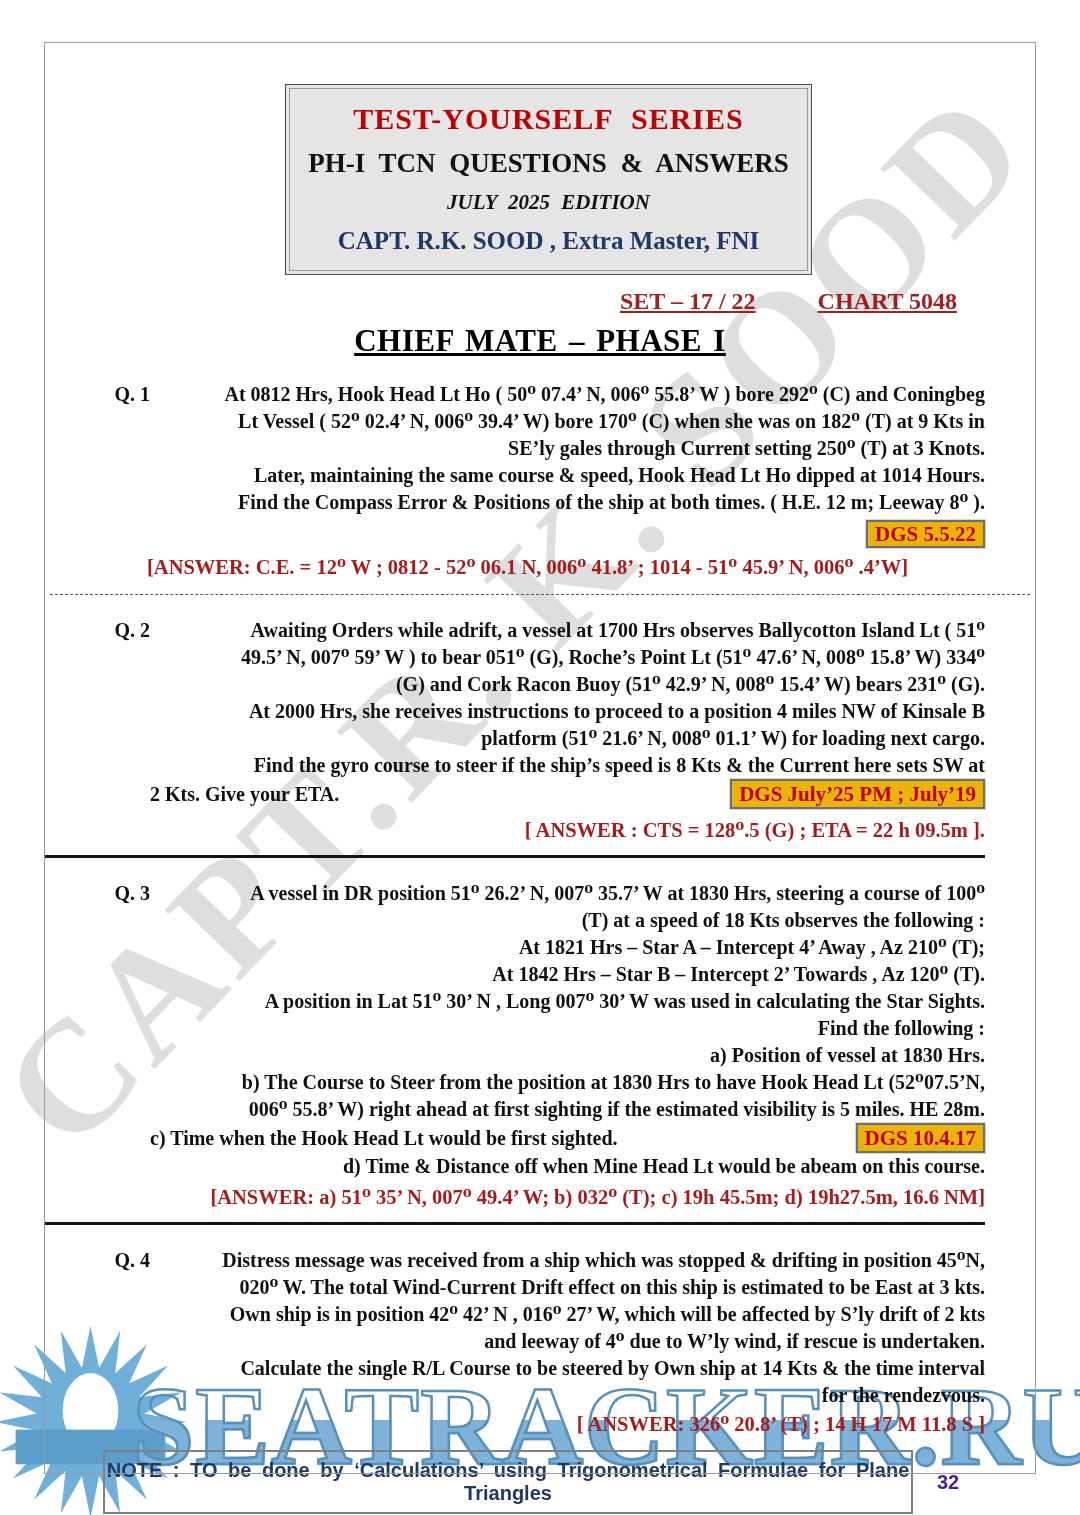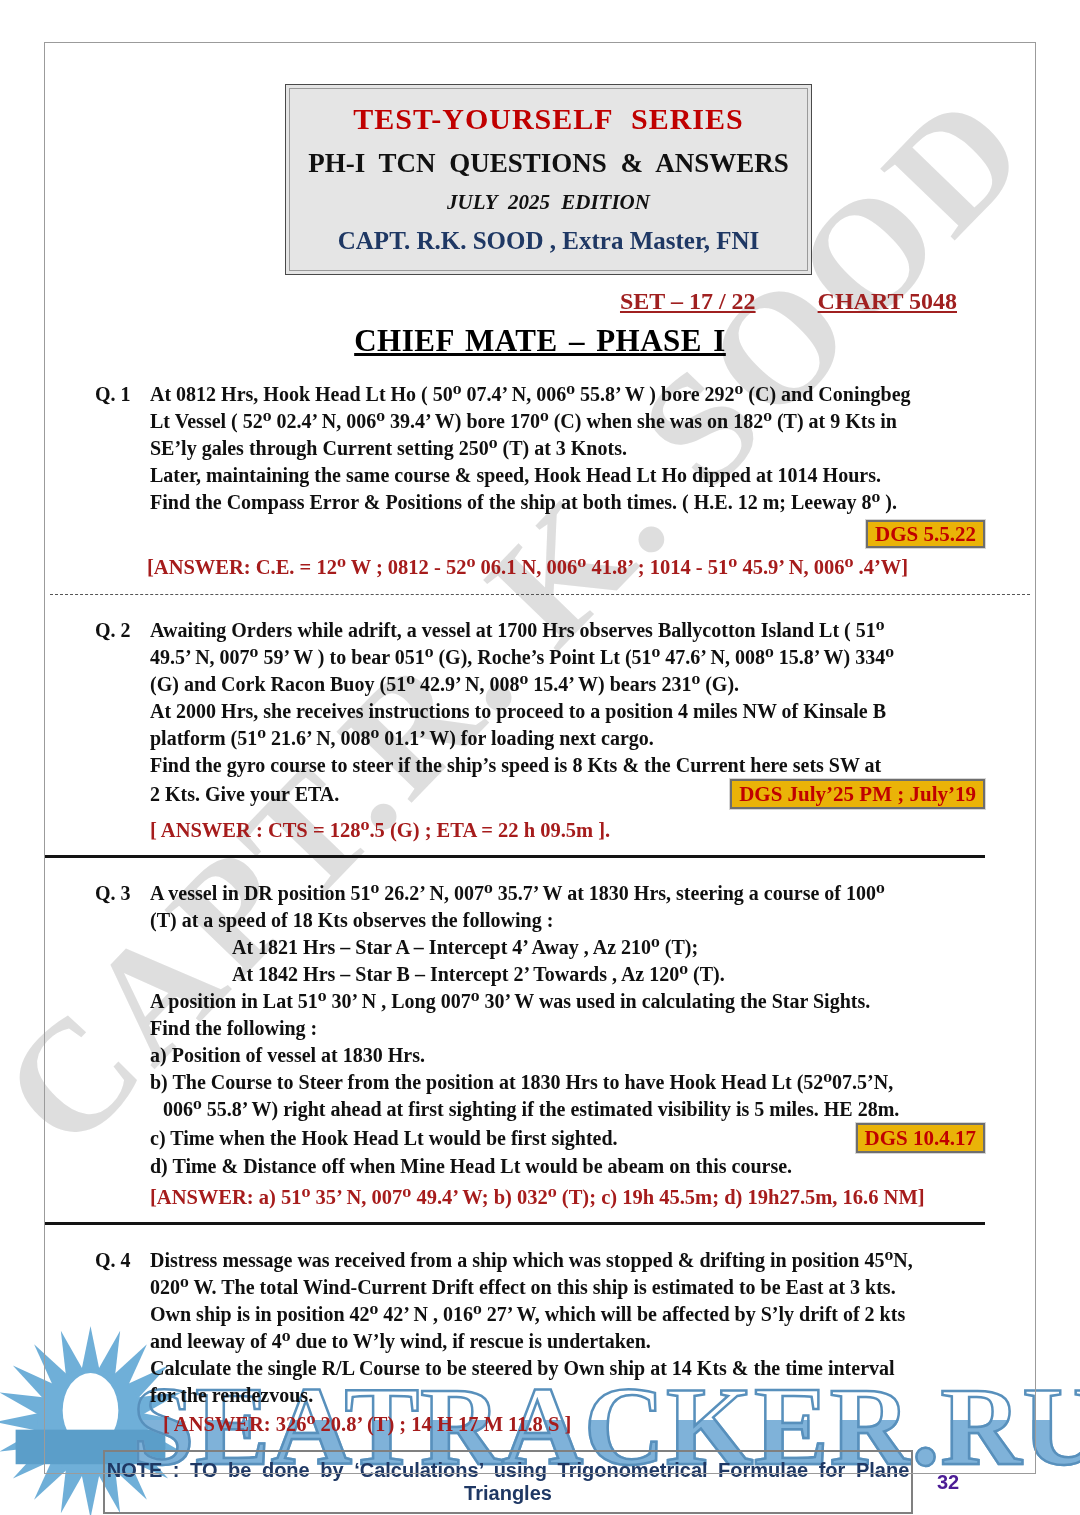--- a/index.html
+++ b/index.html
@@ -40,21 +40,21 @@
   .h-ed{font-size:21px;margin-top:11px;word-spacing:6px;color:#111;font-style:italic;}
   .h-author{font-size:25px;margin-top:12px;color:#1F3864;}
 
   .set-row{text-align:right;margin-top:13px;color:#A02020;font-size:24px;}
   .set-row .u{text-decoration:underline;margin:0 28px;}
   .main-title{
     text-align:center;font-size:31px;margin-top:8px;color:#000;
     text-decoration:underline;letter-spacing:.5px;word-spacing:3px;
   }
 
-  .q{display:flex;margin-top:22px;font-size:20px;line-height:27px;}
+  .q{display:flex;margin-top:22px;font-size:20px;line-height:27px;text-align:right;}
   .q-num{width:55px;flex:none;}
   .q-body{flex:1;min-width:0;}
   .q-line{white-space:nowrap;}
   .ind-1{margin-left:82px;}
   .ind-2{margin-left:13px;}
   .flexrow{display:flex;justify-content:space-between;align-items:center;}
   .dgs-box{
     border:2px solid #6e6e6e;box-shadow:0 0 0 1px #d6d6d6;background:#eab308;
     padding:0 7px;color:#C00000;white-space:nowrap;font-size:21px;line-height:26px;
   }

